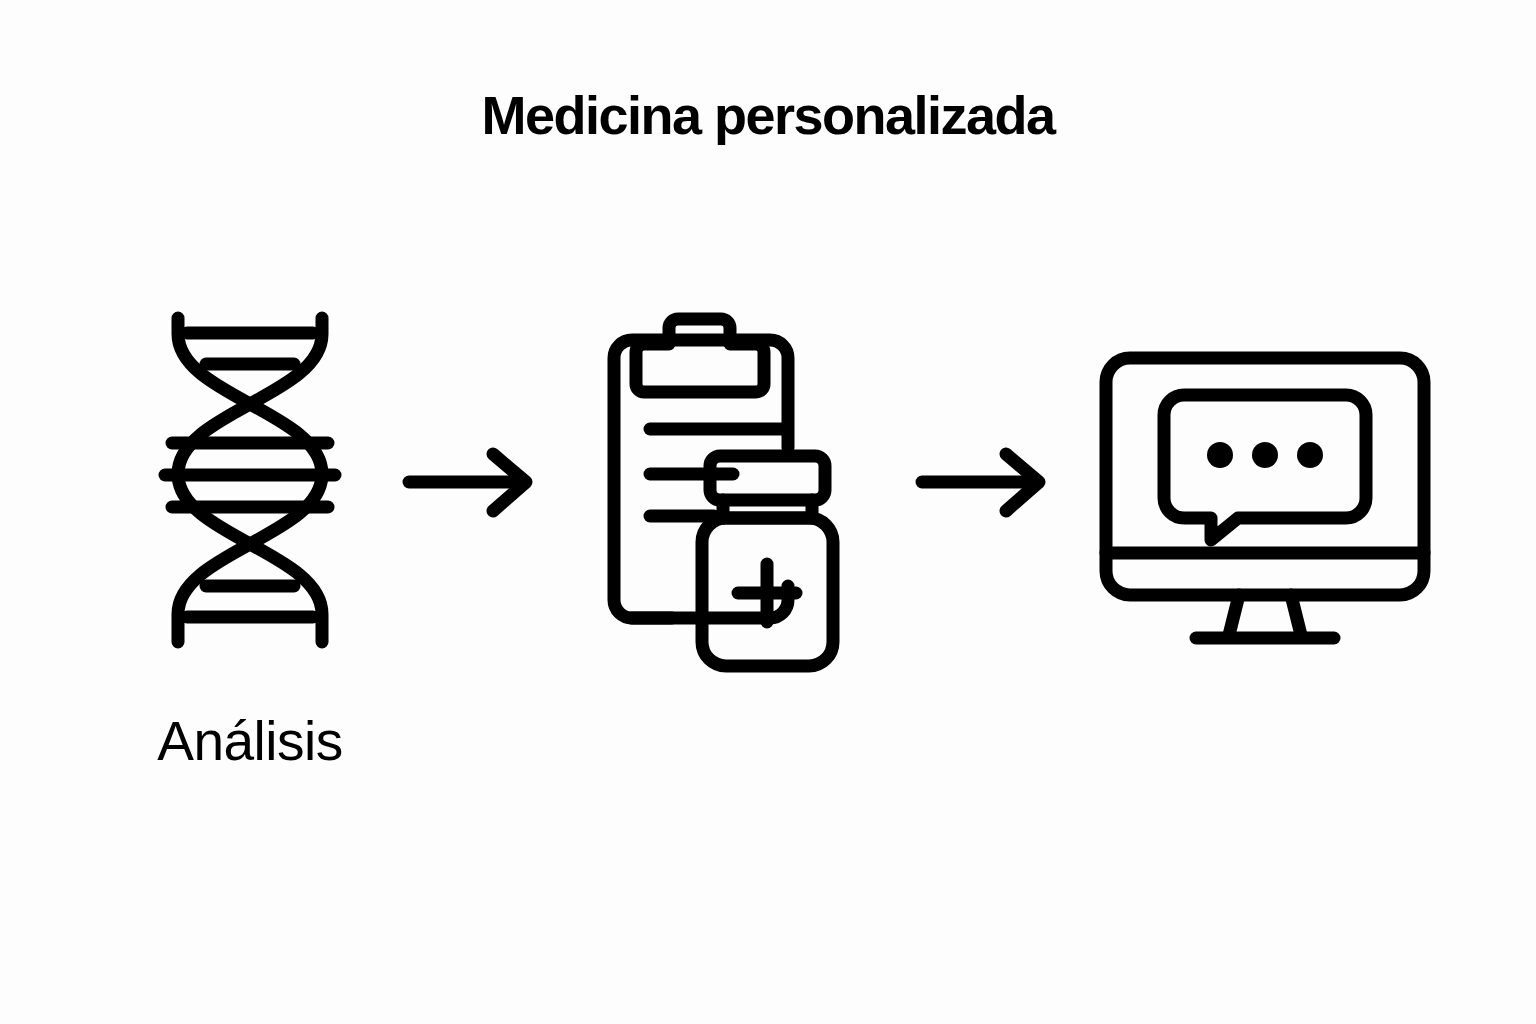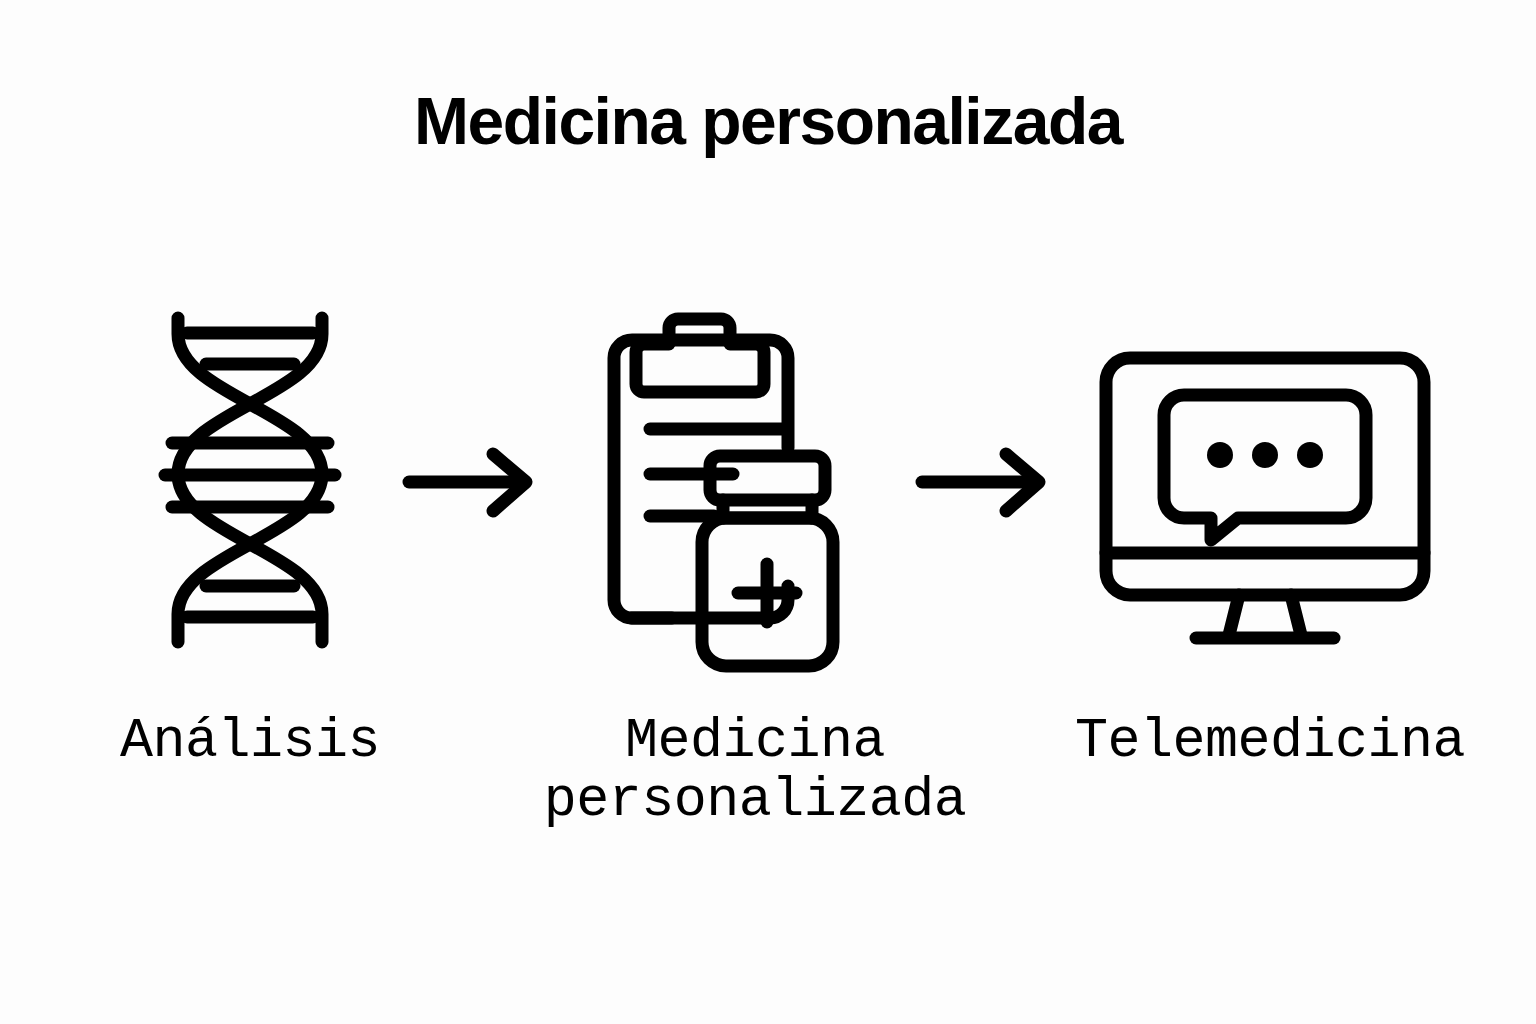--- a/index.html
+++ b/index.html
@@ -21,36 +21,35 @@
     background: #fdfdfd;
   }
 
   
   #title {
     position: absolute;
     left: 0;
     top: 88px;
     width: 1536px;
     text-align: center;
-    font-size: 66px;
+    font-size: 54px;
     font-weight: 700;
     letter-spacing: -1.5px;
     color: #000000;
     line-height: 1.0;
     white-space: nowrap;
   }
 
   
   #flow {
     position: absolute;
     left: 0;
     top: 0;
     width: 1536px;
     height: 1024px;
-    font-family: Liberation Mono, monospace;
   }
 
   .step {
     position: absolute;
     top: 300px;
   }
 
   .step-icon {
     display: block;
     margin: 0 auto;
@@ -198,24 +197,20 @@
             <path d="M 292 200 L 292 218"></path>
             <line x1="203" y1="218" x2="292" y2="218"></line>
 
             <rect x="182" y="218" rx="24" ry="24" width="131" height="148"></rect>
 
             <line x1="247" y1="264" x2="247" y2="322"></line>
             <line x1="218" y1="293" x2="276" y2="293"></line>
           </g>
         </svg>
       </span>
-      <div class="step-label">
-        <span>Medicina</span>
-        <span class="l2">personalizada</span>
-      </div>
     </div>
 
     <div class="arrow" id="arrow-2">
       <svg width="145" height="80" viewBox="0 0 145 80" aria-hidden="true">
         <g class="ink" stroke-width="13">
           <line x1="9" y1="39" x2="122" y2="39"></line>
           <polyline points="93,11 126,39 93,68"></polyline>
         </g>
       </svg>
     </div>
@@ -247,20 +242,16 @@
                      L 124 115
                      A 20 20 0 0 1 144 95 Z"></path>
           </g>
           <g class="ink-fill">
             <circle cx="180" cy="155" r="13"></circle>
             <circle cx="225" cy="155" r="13"></circle>
             <circle cx="270" cy="155" r="13"></circle>
           </g>
         </svg>
       </span>
-      <div class="step-label">
-        <span>Telemedicina</span>
-        <span class="l2"></span>
-      </div>
     </div>
 
   </div>
 </div>
 
 </body></html>

